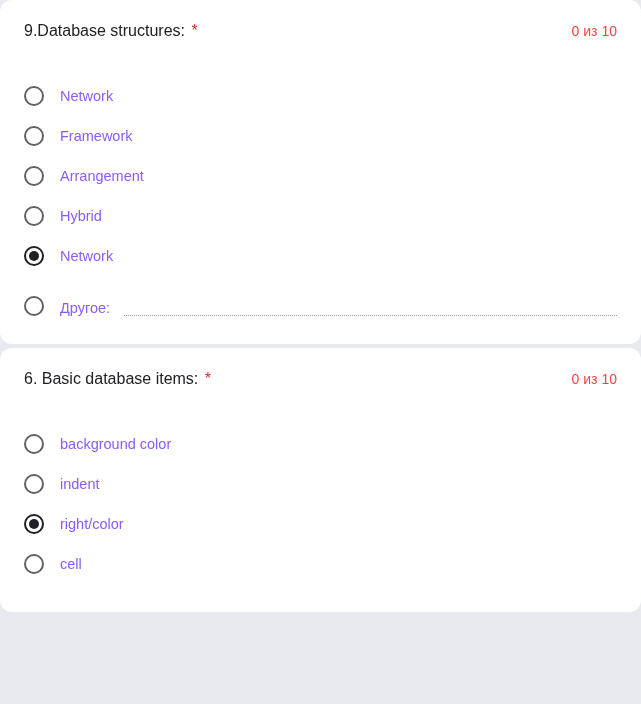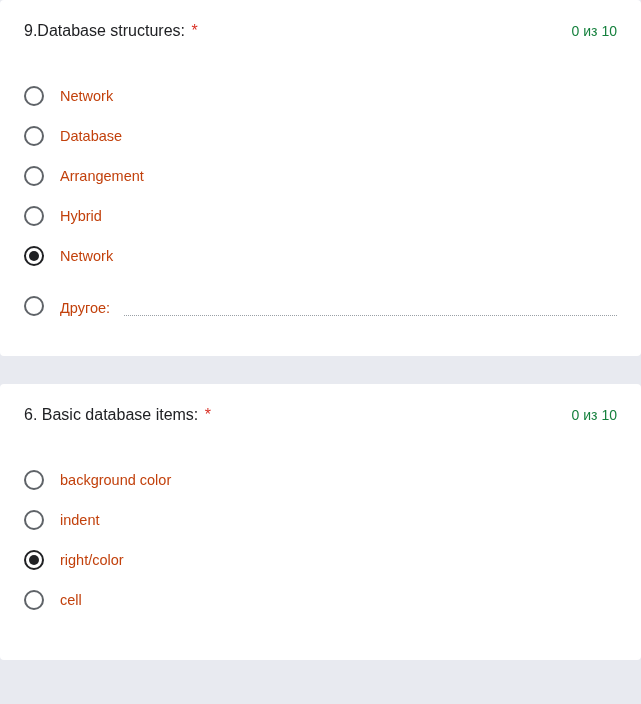--- a/index.html
+++ b/index.html
@@ -4,39 +4,39 @@
 <style>
   * { box-sizing: border-box; }
   html, body { margin: 0; padding: 0; }
   body {
     background: #e8eaf0;
     font-family: Arial, Helvetica, sans-serif;
     width: 641px;
   }
   .card {
     background: #fff;
-    border-radius: 4px;
-    padding: 22px 24px 40px 24px;
-    margin-bottom: 28px;
+    border-radius: 12px;
+    padding: 22px 24px 28px 24px;
+    margin-bottom: 4px;
   }
   .card-header {
     display: flex;
     justify-content: space-between;
     align-items: baseline;
     margin-bottom: 36px;
   }
   .question-title {
     font-size: 16px;
     color: #202124;
     font-weight: 400;
   }
   .required { color: #d93025; margin-left: 2px; }
   .points {
     font-size: 14px;
-    color: #15803d;
+    color: #ef4444;
   }
   .options { }
   .option {
     display: flex;
     align-items: center;
     min-height: 40px;
     cursor: pointer;
   }
   .radio {
     width: 20px;
@@ -51,21 +51,21 @@
   .radio.selected::after {
     content: "";
     position: absolute;
     left: 3px; top: 3px;
     width: 10px; height: 10px;
     background: #202124;
     border-radius: 50%;
   }
   .option-label {
     font-size: 14.5px;
-    color: #c2410c;
+    color: #8b5cf6;
   }
   .other-row {
     display: flex;
     align-items: flex-end;
     min-height: 40px;
   }
   .other-row .option-label { margin-right: 14px; }
   .other-input {
     flex: 1;
     border: none;
@@ -87,21 +87,21 @@
     </div>
     <div class="points">0 из 10</div>
   </div>
   <div class="options">
     <div class="option">
       <span class="radio"></span>
       <span class="option-label">Network</span>
     </div>
     <div class="option">
       <span class="radio"></span>
-      <span class="option-label">Database</span>
+      <span class="option-label">Framework</span>
     </div>
     <div class="option">
       <span class="radio"></span>
       <span class="option-label">Arrangement</span>
     </div>
     <div class="option">
       <span class="radio"></span>
       <span class="option-label">Hybrid</span>
     </div>
     <div class="option">

